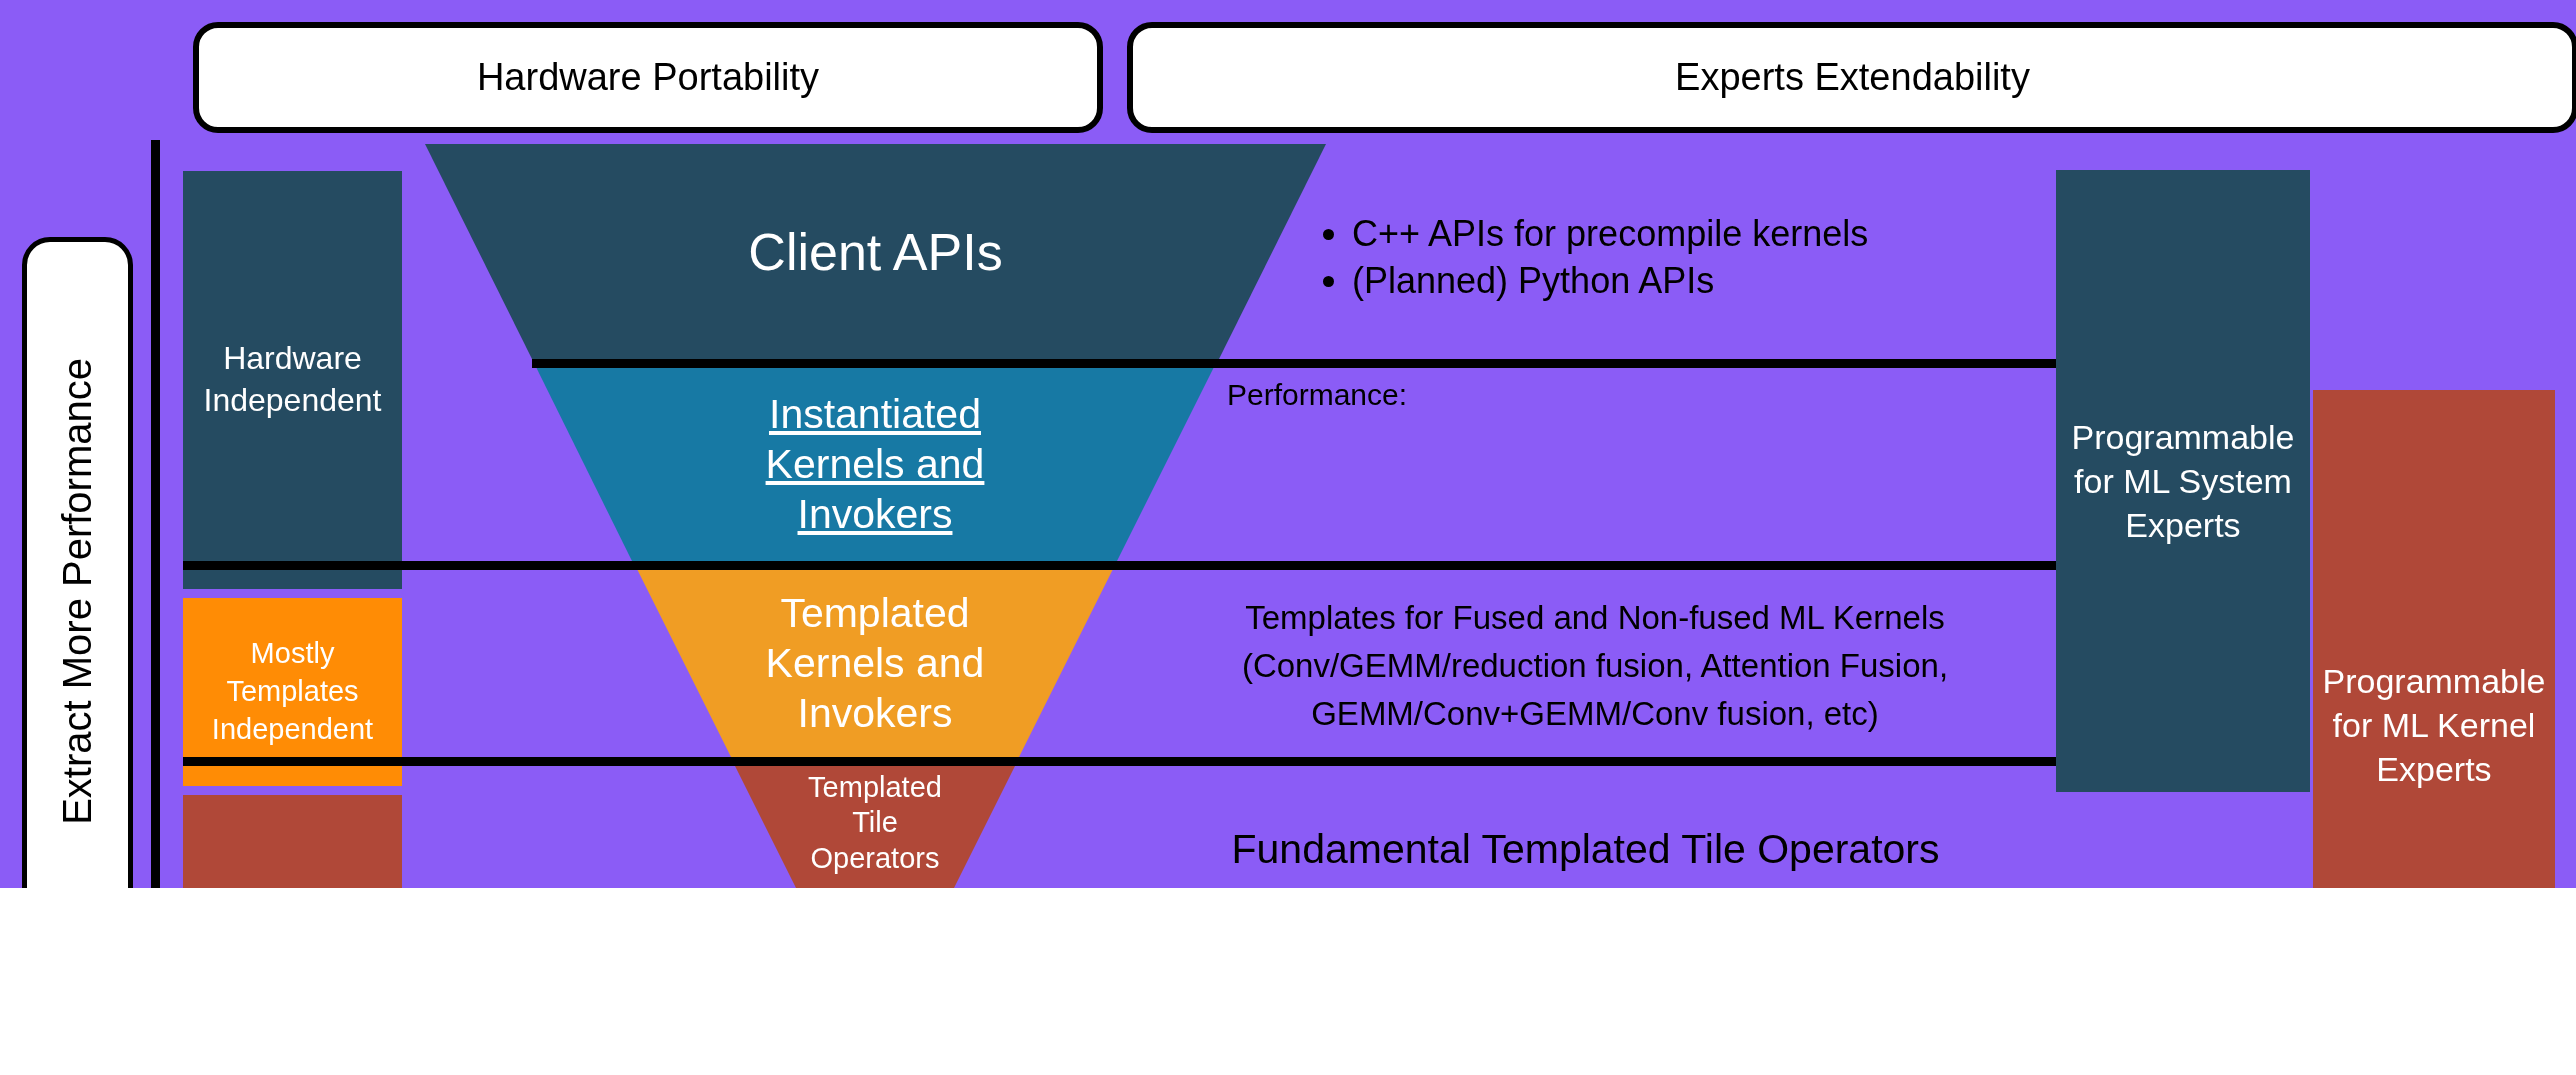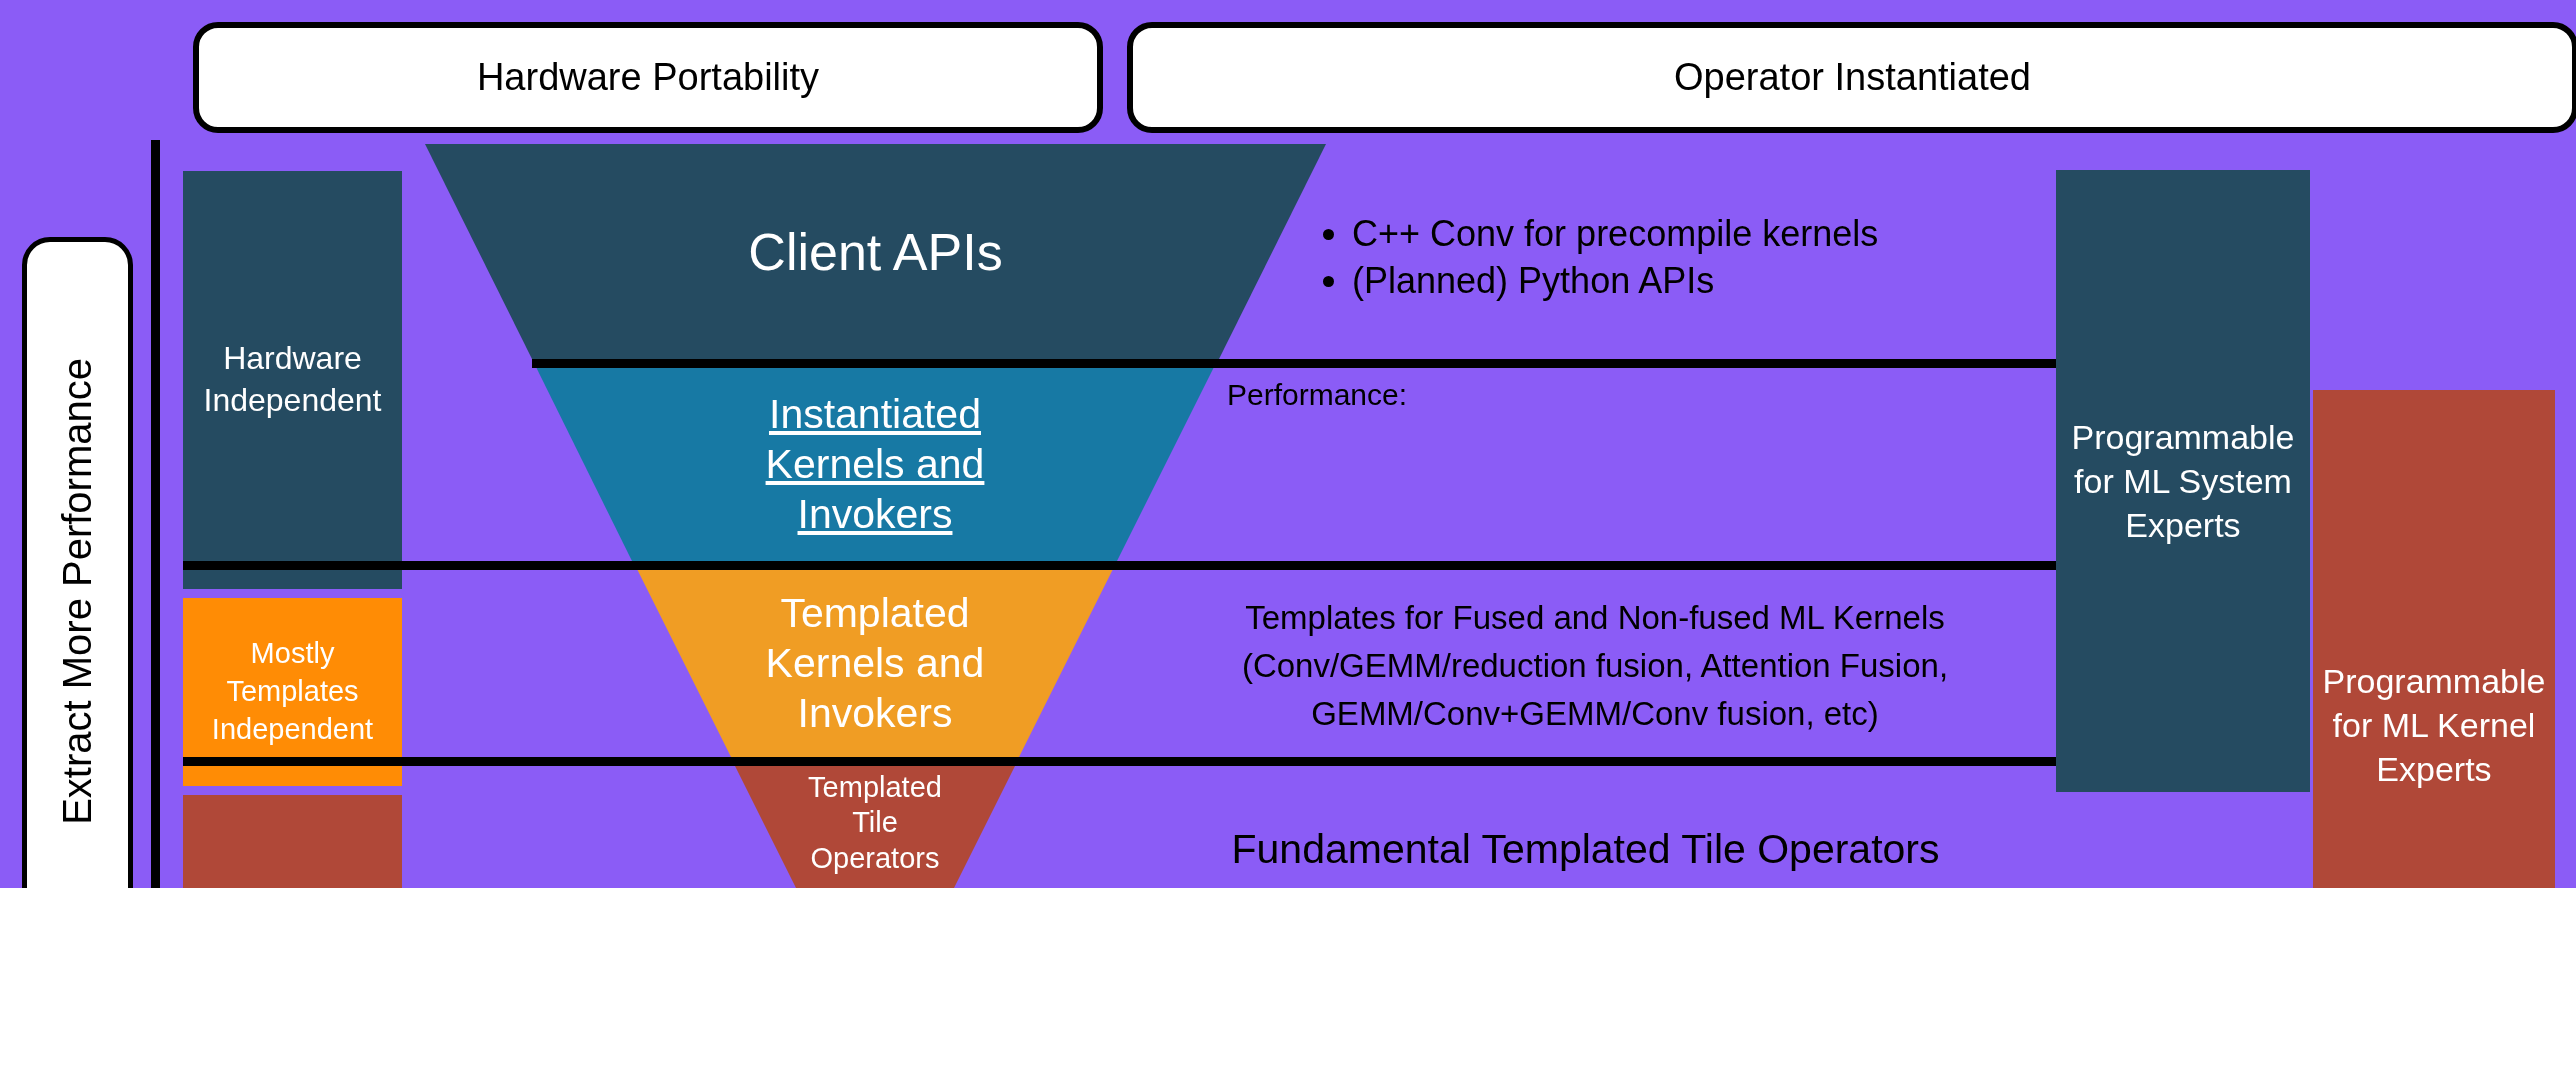--- a/index.html
+++ b/index.html
@@ -49,21 +49,21 @@
 </style>
 </head>
 <body>
 
 <div class="canvas">
 
   <div class="abs topbox" style="left:193px;top:22px;width:898px;height:99px;">
     <span>Hardware Portability</span>
   </div>
   <div class="abs topbox" style="left:1127px;top:22px;width:1439px;height:99px;">
-    <span>Operator Instantiated</span>
+    <span>Experts Extendability</span>
   </div>
 
   <div class="abs vertbox" style="left:22px;top:237px;width:101px;height:698px;">
     <span class="verttext">Extract More Performance</span>
   </div>
 
   <div class="abs arrow-line" style="left:151px;top:140px;height:852px;"></div>
   <div class="abs arrow-head" style="left:135px;top:989px;"></div>
 
   <div class="abs block blk-darkblue" style="left:183px;top:142px;width:219px;height:418px;font-size:32px;line-height:1.3;">
@@ -108,21 +108,21 @@
 for ML System
 Experts</span>
   </div>
   <div class="abs block blk-red" style="left:2313px;top:361px;width:242px;height:670px;font-size:34px;line-height:1.3;">
     <span>Programmable
 for ML Kernel
 Experts</span>
   </div>
 
   <ul class="abs blist b-top" style="left:1311px;top:211px;width:793px;">
-    <li>C++ Conv for precompile kernels</li>
+    <li>C++ APIs for precompile kernels</li>
     <li>(Planned) Python APIs</li>
   </ul>
 
   <div class="abs note" style="left:1227px;top:378px;font-size:30px;">Performance:</div>
 
   <div class="abs note center" style="left:1110px;top:820px;width:951px;font-size:41px;line-height:1.45;">Fundamental Templated Tile Operators
 (GEMM/reduction/data transfer)</div>
 
   <div class="abs note center" style="left:1156px;top:594px;width:878px;font-size:33px;line-height:1.45;">Templates for Fused and Non-fused ML Kernels
 (Conv/GEMM/reduction fusion, Attention Fusion,

